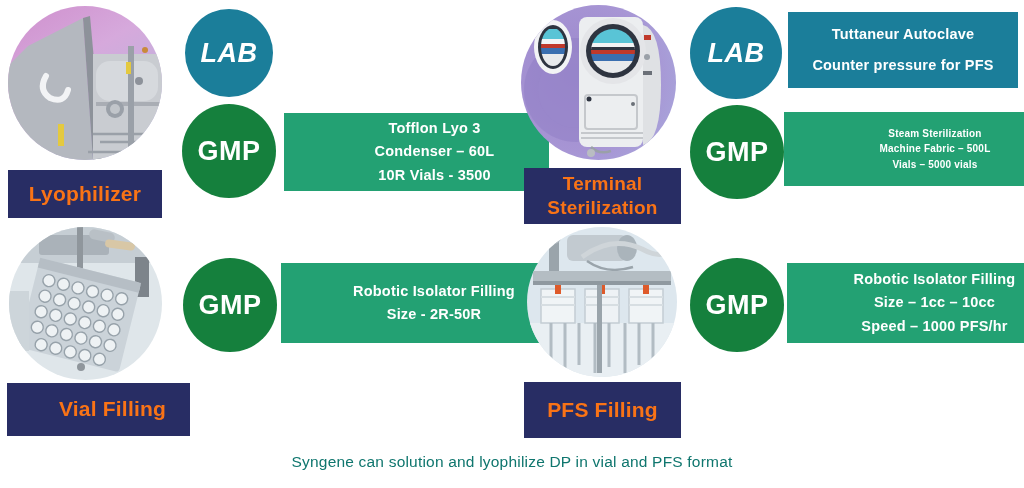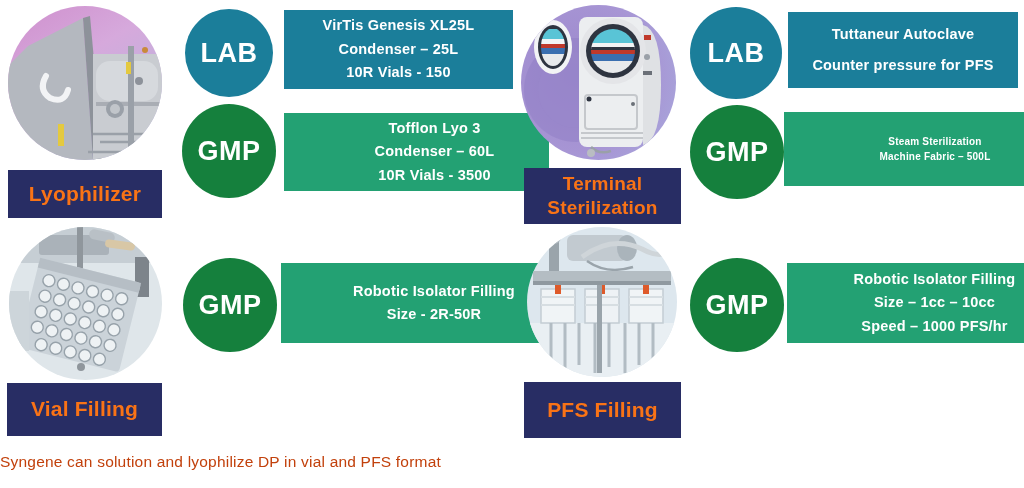--- a/index.html
+++ b/index.html
@@ -14,32 +14,32 @@
   .name-box{
     position:absolute;background:#282d64;color:#f97316;font-weight:bold;
     display:flex;align-items:center;justify-content:center;text-align:center;
     font-size:21px;line-height:1.25;letter-spacing:.2px;
   }
   .badge{
     position:absolute;border-radius:50%;color:#fff;font-weight:bold;
     display:flex;align-items:center;justify-content:center;font-size:27px;
     letter-spacing:.5px;
   }
-  .badge.teal{background:#1b7e9a;}
+  .badge.teal{background:#1b7e9a;font-style:italic;}
   .badge.green{background:#15803d;}
   .spec-box{
     position:absolute;color:#fff;font-weight:bold;text-align:center;
     display:flex;flex-direction:column;align-items:center;justify-content:center;
     font-size:14.5px;line-height:1.62;letter-spacing:.2px;
   }
   .spec-box.teal{background:#1b7e9a;}
   .spec-box.green{background:#23a173;padding-left:36px;}
   .caption{
-    position:absolute;left:0;top:453px;width:1024px;
-    color:#c2410c;font-size:15.5px;letter-spacing:.2px;
+    position:absolute;left:0;top:453px;width:1024px;text-align:center;
+    color:#0f766e;font-size:15.5px;letter-spacing:.2px;
   }
 </style>
 </head>
 <body>
 
 <div id="canvas">
 
   <div class="photo" style="left:8px;top:6px;width:154px;height:154px;">
     <svg viewBox="0 0 154 154">
       <defs>
@@ -66,25 +66,20 @@
       <circle cx="137" cy="44" r="3" fill="#c98a3a"></circle>
     </svg>
   </div>
 
   <div class="name-box" style="left:8px;top:170px;width:154px;height:48px;">
     <span>Lyophilizer</span>
   </div>
 
   <div class="badge teal" style="left:185px;top:9px;width:88px;height:88px;">
     <span>LAB</span>
-  </div>
-  <div class="spec-box teal" style="left:284px;top:10px;width:229px;height:79px;">
-    <span>VirTis Genesis XL25L</span>
-    <span>Condenser – 25L</span>
-    <span>10R Vials - 150</span>
   </div>
 
   <div class="badge green" style="left:182px;top:104px;width:94px;height:94px;">
     <span>GMP</span>
   </div>
   <div class="spec-box green" style="left:284px;top:113px;width:229px;height:78px;">
     <span>Tofflon Lyo 3</span>
     <span>Condenser – 60L</span>
     <span>10R Vials - 3500</span>
   </div>
@@ -155,20 +150,21 @@
     <span>Tuttaneur Autoclave</span>
     <span>Counter pressure for PFS</span>
   </div>
 
   <div class="badge green" style="left:690px;top:105px;width:94px;height:94px;">
     <span>GMP</span>
   </div>
   <div class="spec-box green" style="left:784px;top:112px;width:230px;height:74px;font-size:10px;line-height:1.55;">
     <span>Steam Sterilization</span>
     <span>Machine Fabric – 500L</span>
+    <span>Vials – 5000 vials</span>
   </div>
 
   <div class="photo" style="left:9px;top:227px;width:153px;height:153px;">
     <svg viewBox="0 0 153 153">
       <rect x="0" y="0" width="153" height="153" fill="#dfe6ea"></rect>
       <rect x="0" y="0" width="153" height="36" fill="#c6ced4"></rect>
       <rect x="30" y="8" width="70" height="20" rx="3" fill="#aab2b9"></rect>
       <rect x="68" y="0" width="6" height="52" fill="#8f969c"></rect>
       <rect x="80" y="4" width="26" height="10" rx="5" fill="#b9c0c6" transform="rotate(12 93 9)"></rect>
       <rect x="96" y="14" width="30" height="8" rx="4" fill="#d8c7a6" transform="rotate(8 111 18)"></rect>
@@ -208,21 +204,21 @@
               <circle cx="85" cy="126" r="6"></circle>
               <circle cx="100" cy="126" r="6"></circle>
           </g>
         </g>
       </g>
       <rect x="0" y="64" width="20" height="60" fill="#cdd5da"></rect>
       <circle cx="72" cy="140" r="4" fill="#8f969c"></circle>
     </svg>
   </div>
 
-  <div class="name-box" style="left:7px;top:383px;width:155px;height:53px;">
+  <div class="name-box" style="left:7px;top:383px;width:155px;height:53px;padding-left:28px;">
     <span>Vial Filling</span>
   </div>
 
   <div class="badge green" style="left:183px;top:258px;width:94px;height:94px;">
     <span>GMP</span>
   </div>
   <div class="spec-box green" style="left:281px;top:263px;width:234px;height:80px;">
     <span>Robotic Isolator Filling</span>
     <span>Size - 2R-50R</span>
   </div>

